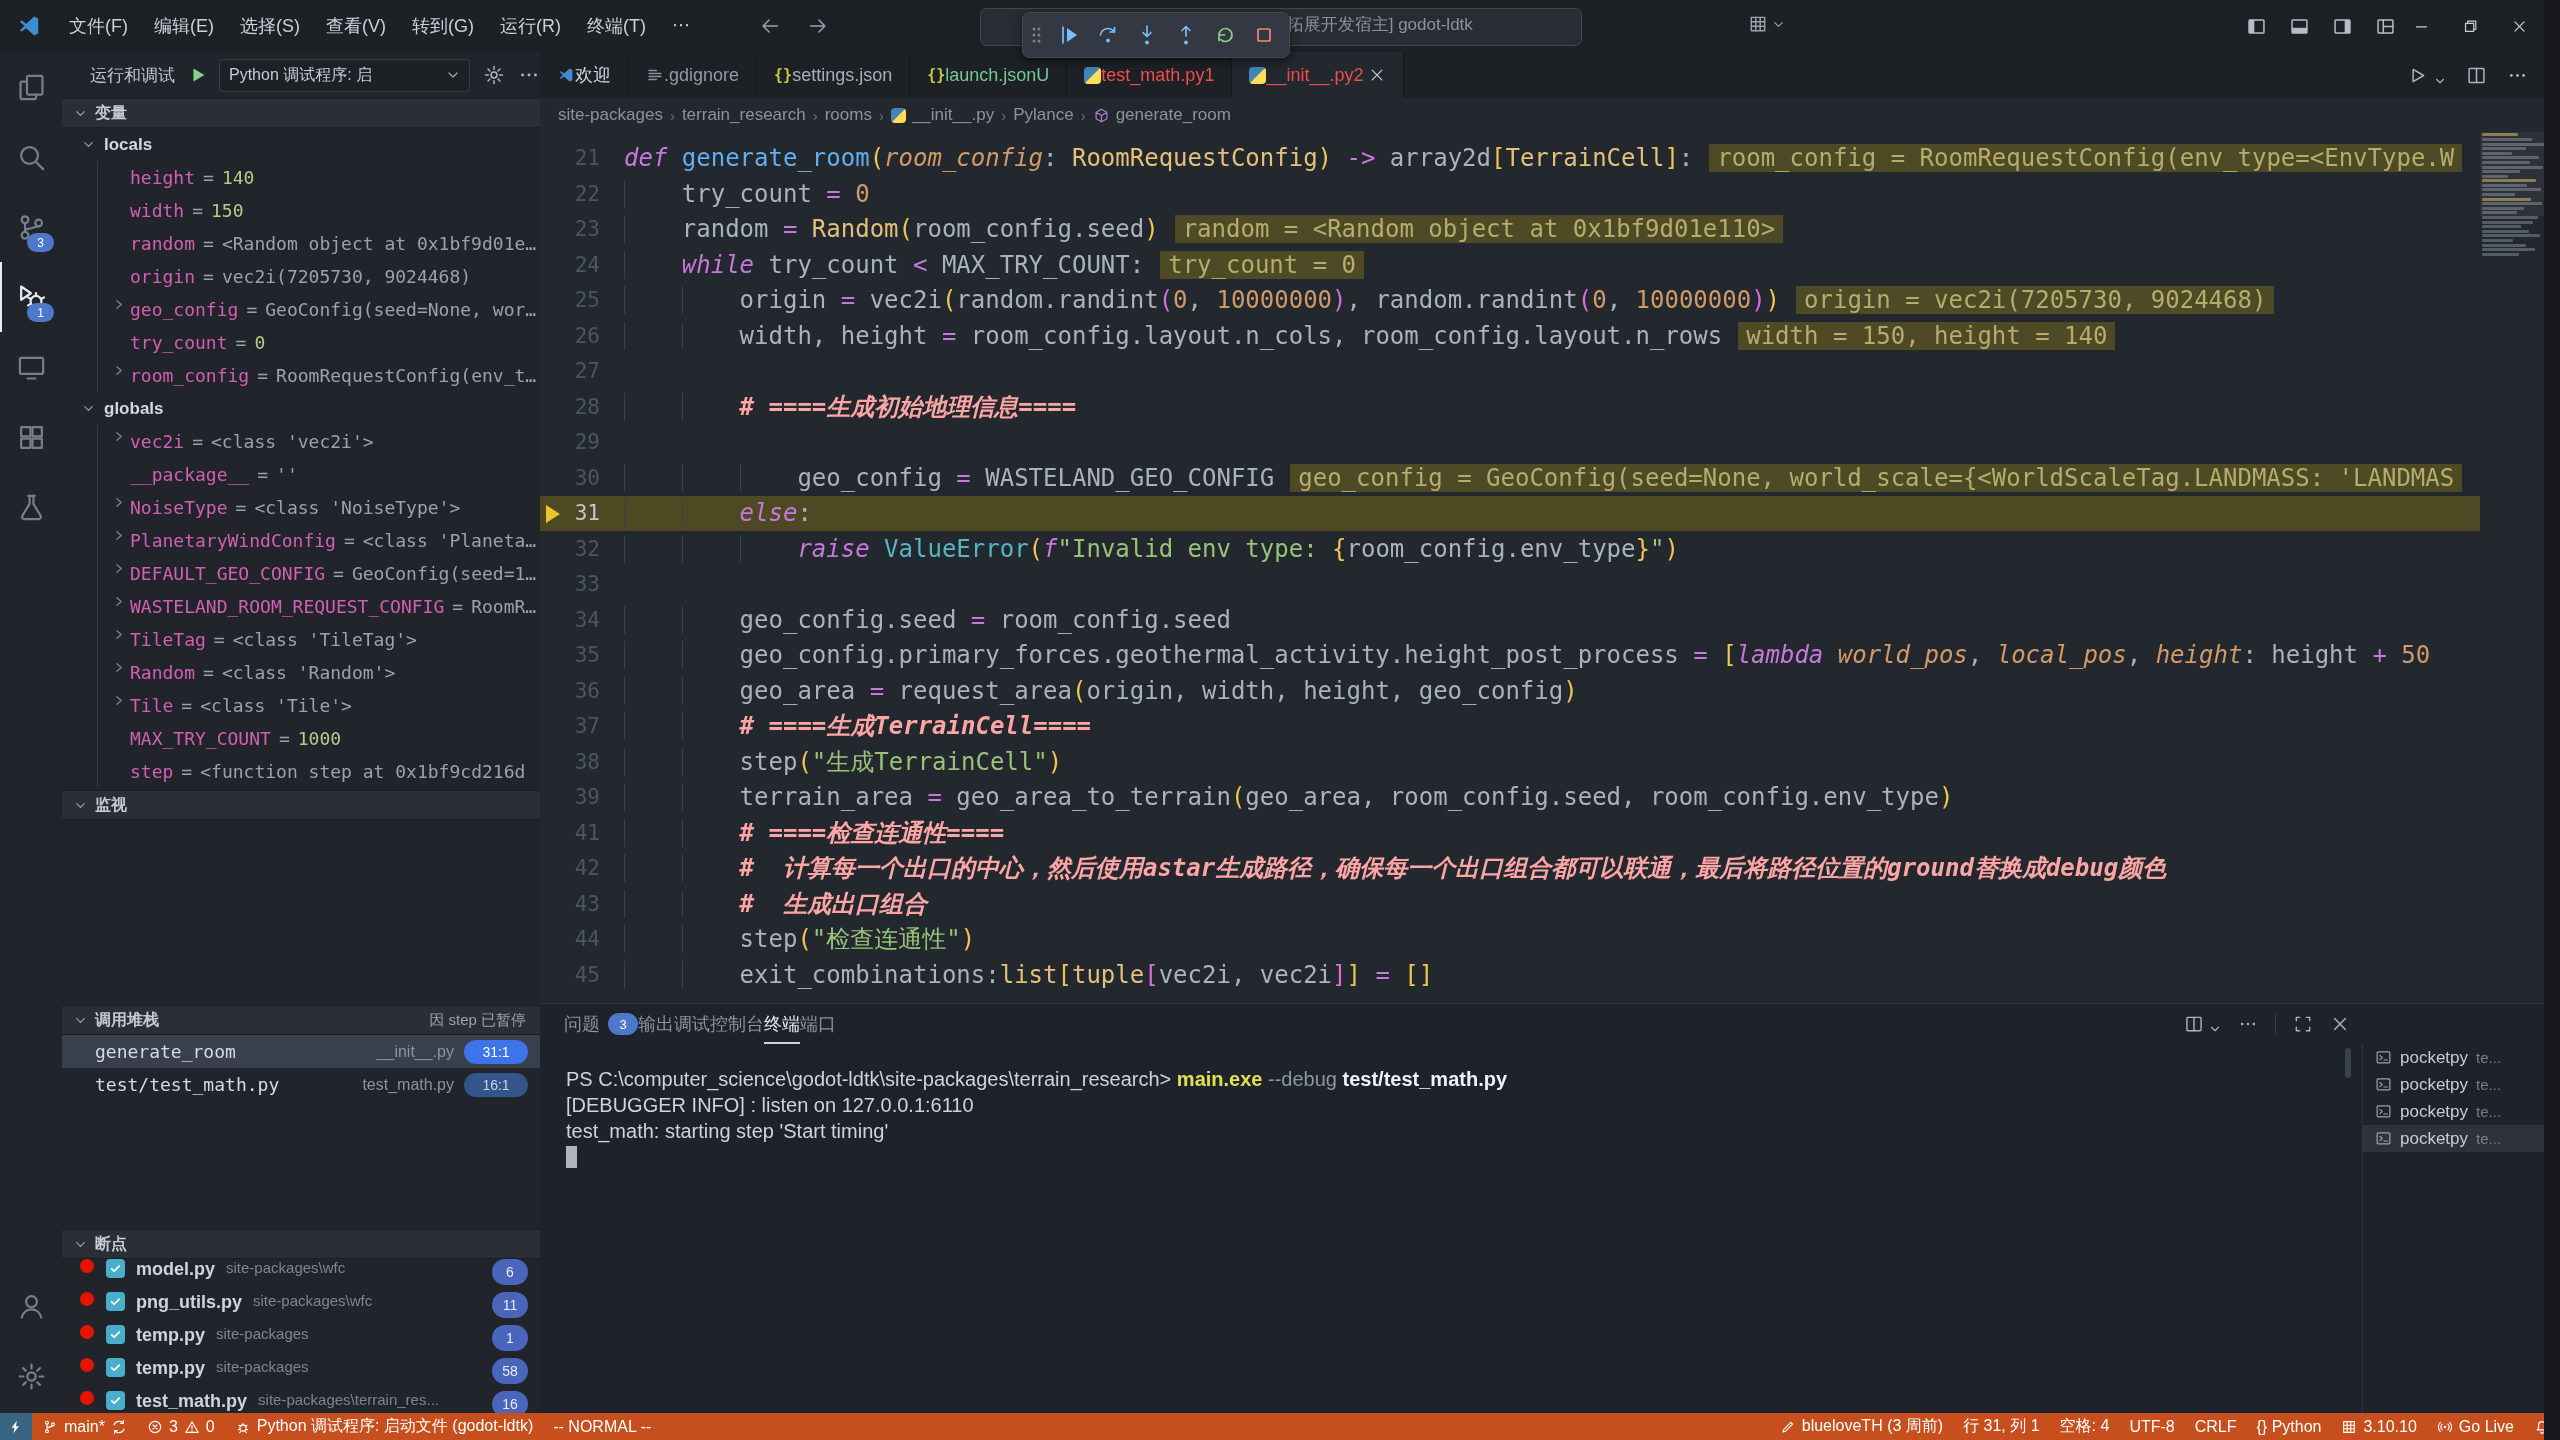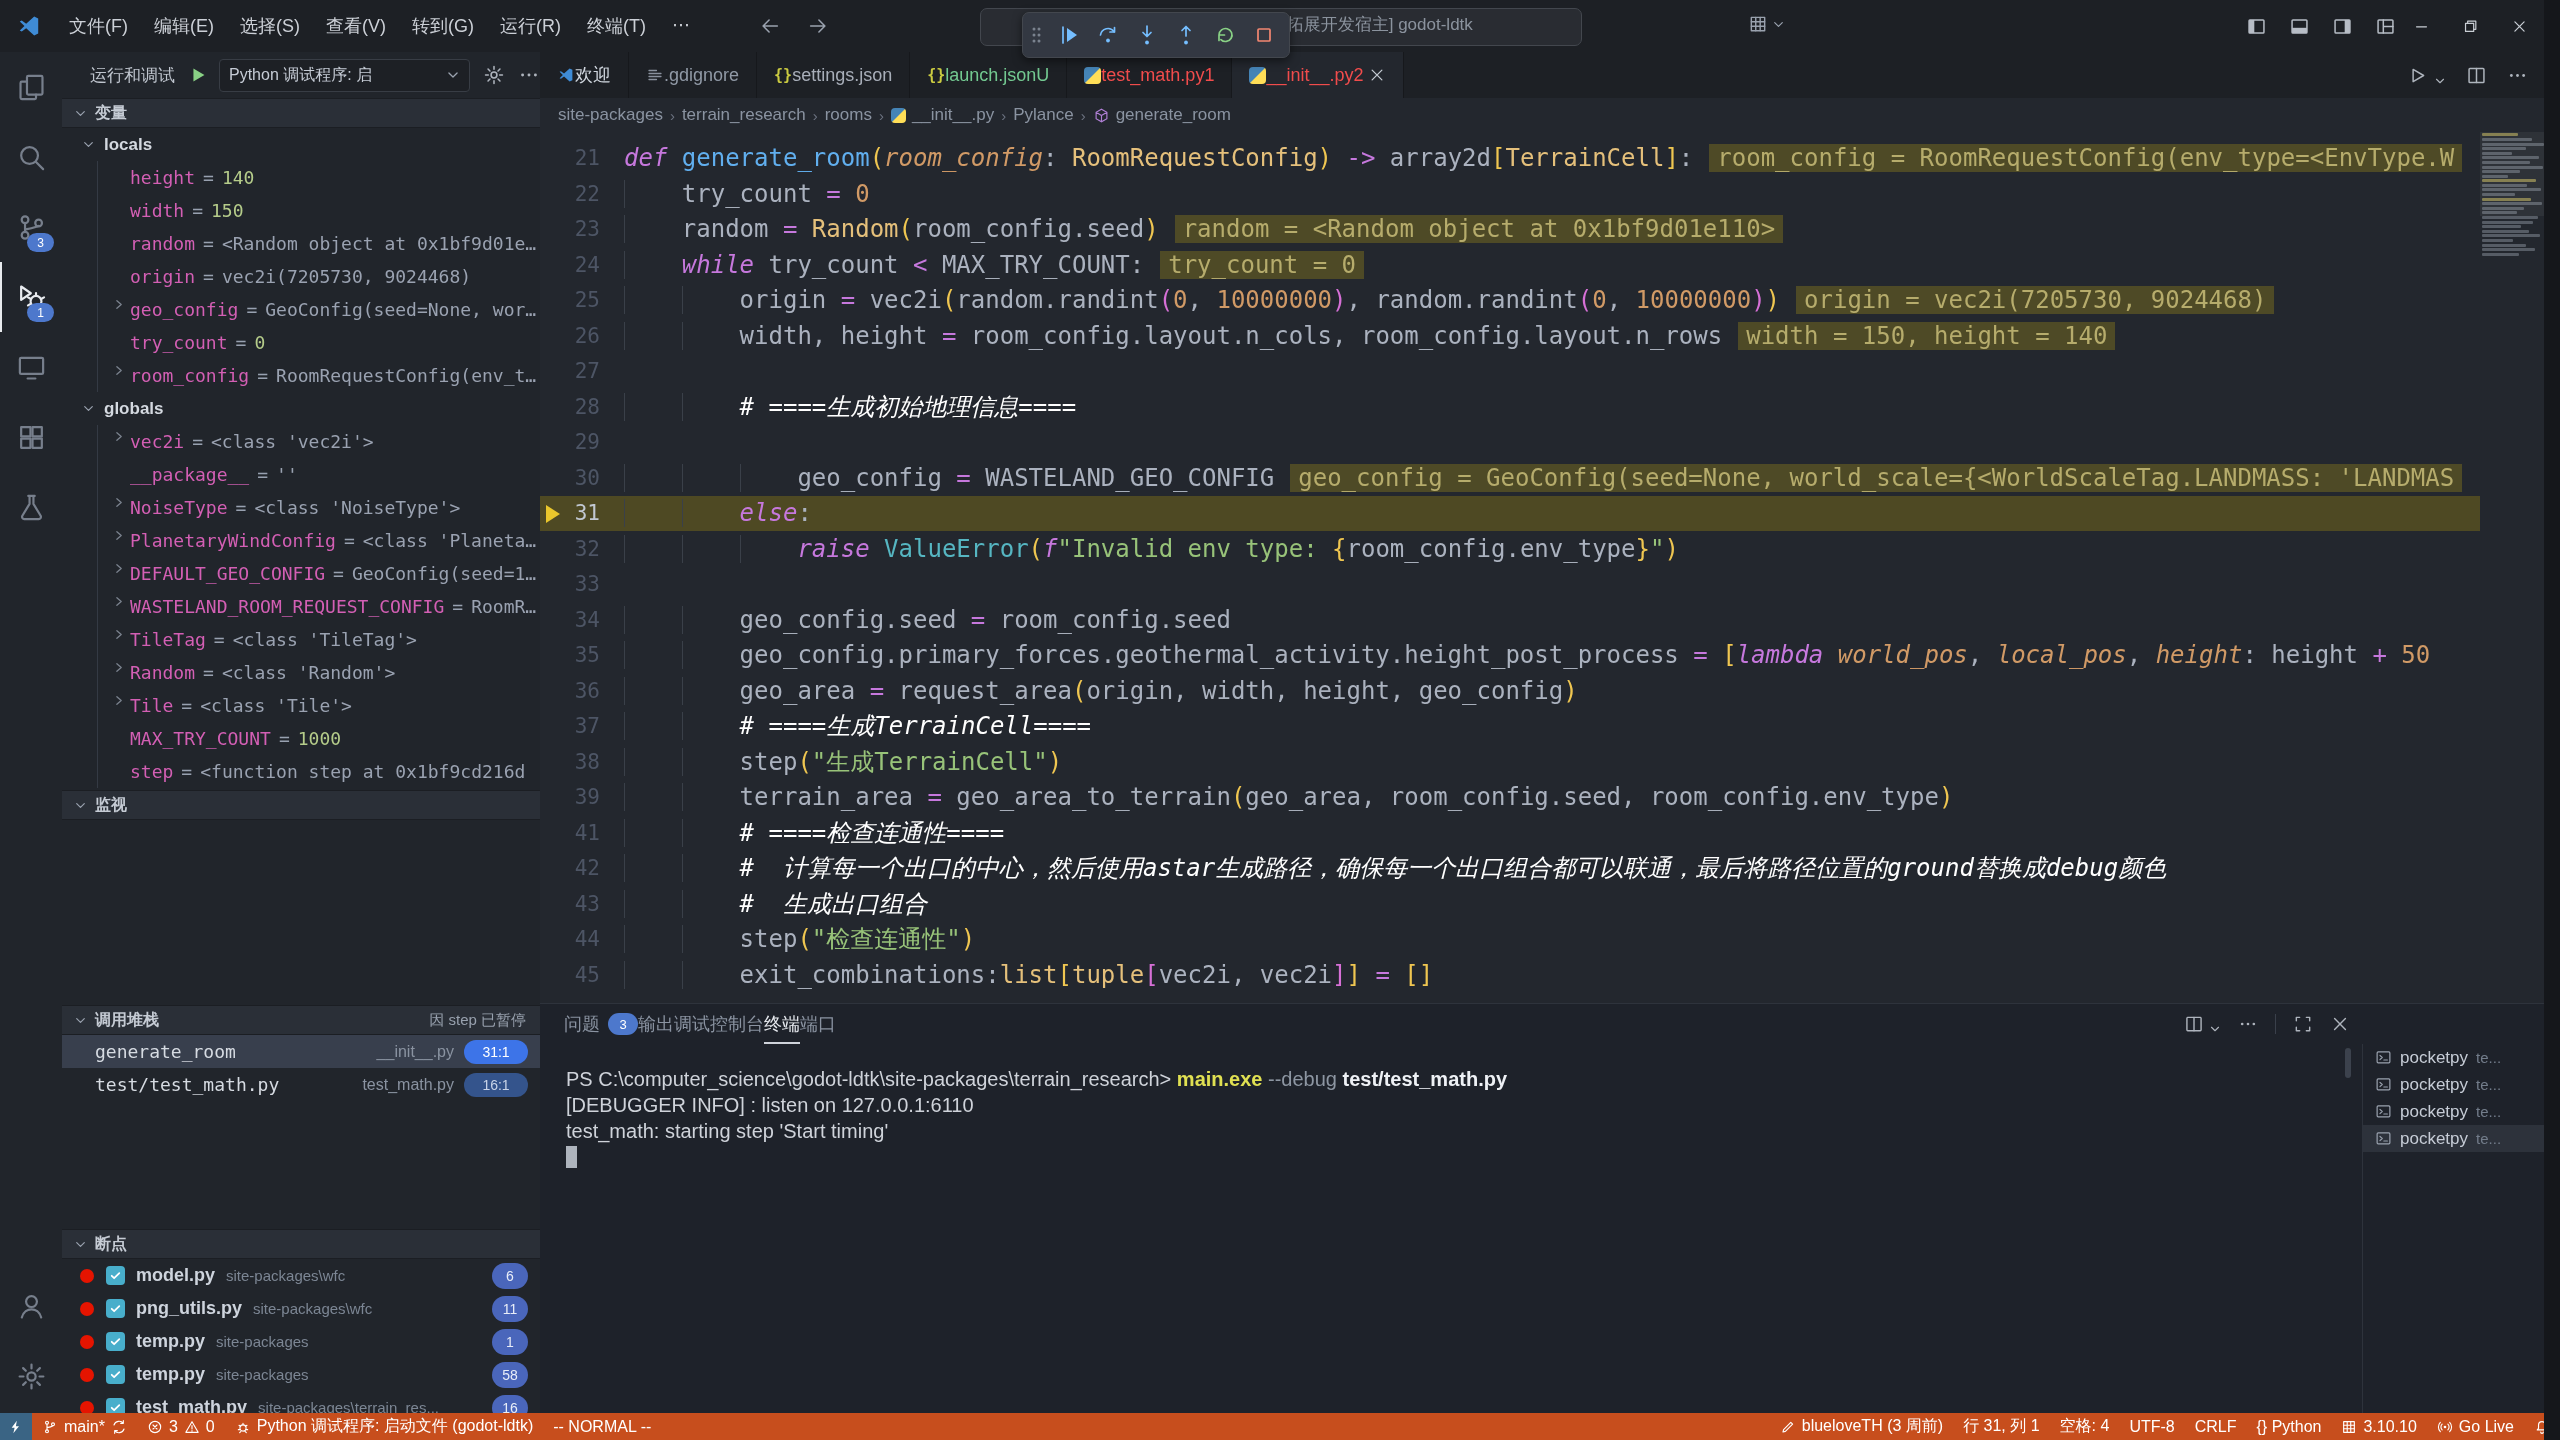--- a/index.html
+++ b/index.html
@@ -78,21 +78,21 @@
   
   .cs-row{height:33px;display:flex;align-items:center;}
   .cs-row.selected{background:#383f4d;}
   .cs-fn{font-family:"DejaVu Sans Mono",monospace;font-size:18px;color:#d6dbe2;margin-left:33px;white-space:nowrap;}
   .cs-file{margin-left:auto;font-size:16px;color:#8a93a1;}
   .cs-badge{margin:0 12px 0 10px;min-width:48px;height:24px;border-radius:12px;background:#3d74e8;color:#fff;
     font-size:14px;display:flex;align-items:center;justify-content:center;padding:0 8px;}
   .cs-badge.dim{background:#34548c;color:#c9d4e8;}
 
   
-  .bp-row{height:33px;display:flex;align-items:center;padding-left:18px;}
+  .bp-row{height:33px;display:flex;padding-left:18px;}
   .bp-dot{width:14px;height:14px;border-radius:50%;background:#e51400;flex:none;}
   .bp-check{width:19px;height:19px;border-radius:4px;background:#48aecb;margin-left:12px;flex:none;
     display:flex;align-items:center;justify-content:center;color:#0e2a33;}
   .bp-check svg{width:13px;height:13px;}
   .bp-file{font-size:18px;color:#ced4dd;font-weight:bold;margin-left:11px;white-space:nowrap;}
   .bp-path{font-size:15px;color:#7c8694;margin-left:11px;white-space:nowrap;overflow:hidden;}
   .bp-badge{margin-left:auto;margin-right:12px;min-width:26px;height:26px;border-radius:13px;background:#4a66bb;
     color:#e8edf8;font-size:14px;display:flex;align-items:center;justify-content:center;flex:none;padding:0 5px;}
 
   
@@ -125,21 +125,21 @@
     border-top:9px solid transparent;border-bottom:9px solid transparent;z-index:3;}
   .codepre{font-family:"DejaVu Sans Mono",monospace;font-size:24px;white-space:pre;margin-left:24px;z-index:2;}
   .hint{font-family:"DejaVu Sans Mono",monospace;font-size:24px;white-space:pre;background:#4e4a26;
     color:#b6ac6c;margin-left:16px;padding:0 8px;z-index:2;flex:none;}
   .kw{color:#c678dd;font-style:italic;}
   .fn{color:#61afef;}
   .ty{color:#e5c07b;}
   .cy{color:#56b6c2;}
   .st{color:#98c379;}
   .nu{color:#d19a66;}
-  .cm{color:#ffffff;font-style:italic;}
+  .cm{color:#fca5a5;font-style:italic;font-weight:bold;}
   .op{color:#c678dd;}
   .df{color:#abb2bf;}
   .pr{color:#d19a66;font-style:italic;}
   .b1{color:#efc651;}
   .b2{color:#d670d6;}
   .ws{background-image:repeating-linear-gradient(to right,#3a4049 0 1px,transparent 1px 57.8px);}
 
   
   #minimap{left:2482px;top:92px;width:66px;height:170px;z-index:6;}
   .mm-bar{height:3px;margin-bottom:1.6px;background:rgba(171,178,191,.38);border-radius:1px;}

